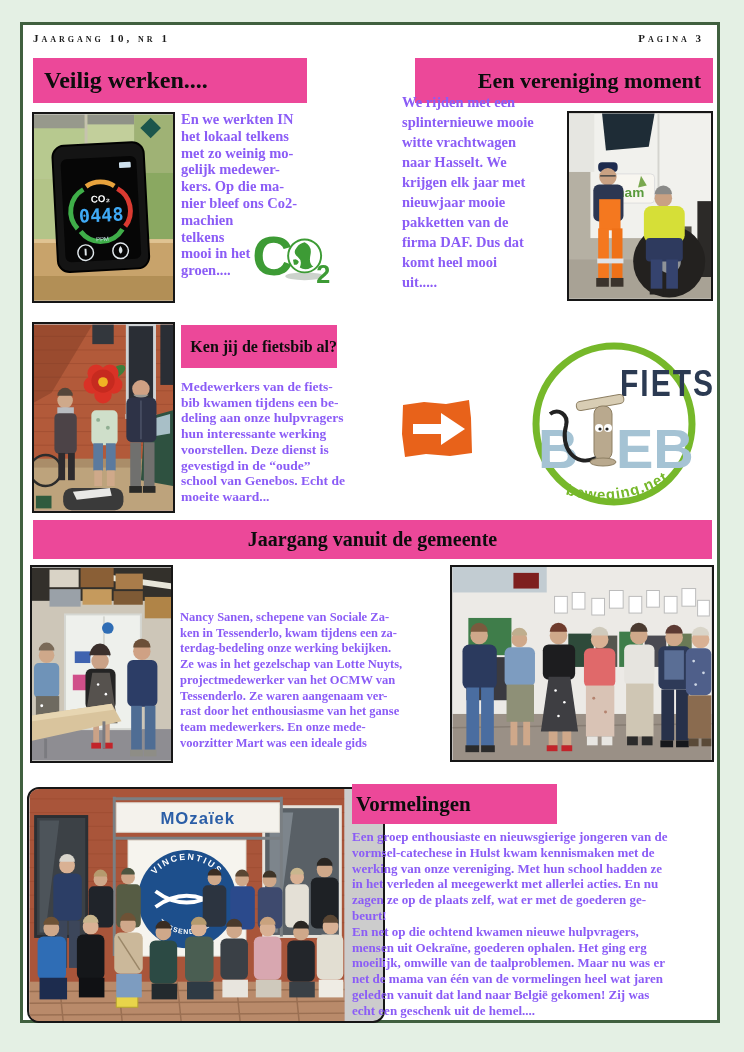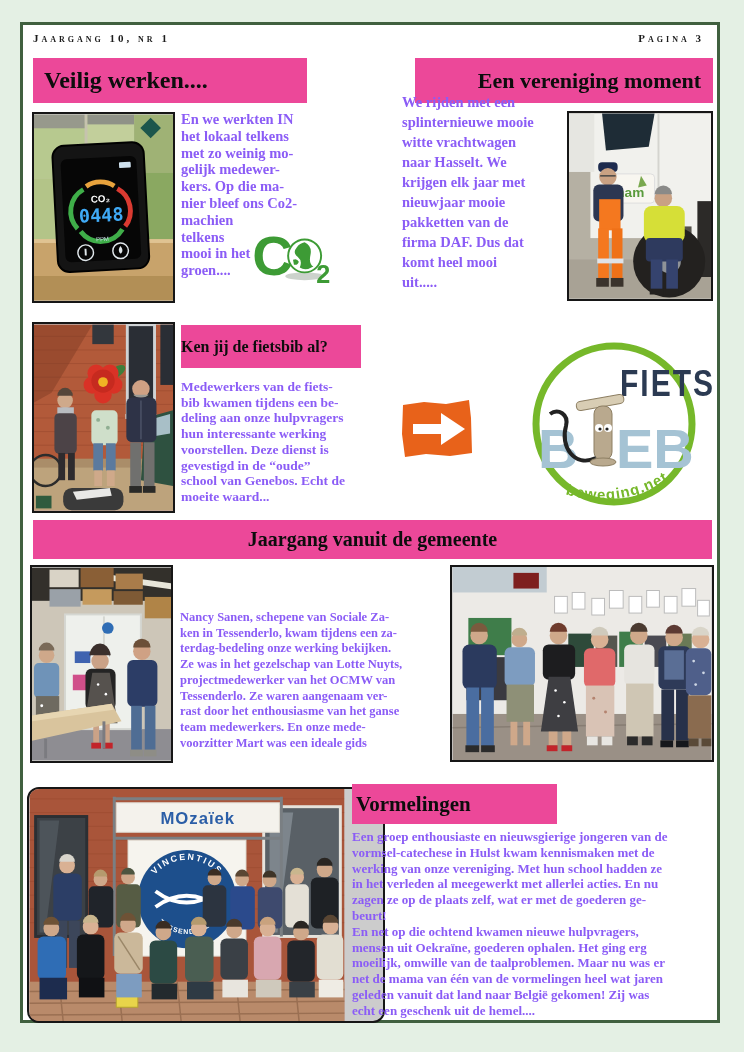--- a/index.html
+++ b/index.html
@@ -212,21 +212,21 @@
       <rect x="113" y="121" width="11" height="46" fill="#70706e"></rect>
       <rect x="98" y="166" width="13" height="7" fill="#2a2a28"></rect>
       <rect x="112" y="166" width="13" height="7" fill="#2a2a28"></rect>
     </g>
     <rect x="30" y="168" width="62" height="23" rx="9" fill="#3a3a3a"></rect>
     <polygon points="40,172 78,168 80,176 44,180" fill="#e8e8e6"></polygon>
     <rect x="2" y="176" width="16" height="13" fill="#2f5b3e"></rect>
   </svg>
 </div>
 
-<div class="abs headline" style="left:181px; top:325px; width:180px; height:43px; line-height:43px; font-size:16px; text-align:left;">Ken jij de fietsbib al?</div>
+<div class="abs headline" style="left:181px; top:325px; width:156px; height:43px; line-height:43px; font-size:16px; text-align:right;">Ken jij de fietsbib al?</div>
 
 <div class="abs bodytext" style="left:181px; top:379px; width:180px; font-size:13.5px; line-height:15.7px;">Medewerkers van de fiets-
 bib kwamen tijdens een be-
 deling aan onze hulpvragers
 hun interessante werking
 voorstellen.  Deze dienst is
 gevestigd in de “oude”
 school van Genebos. Echt de
 moeite waard...</div>
 

